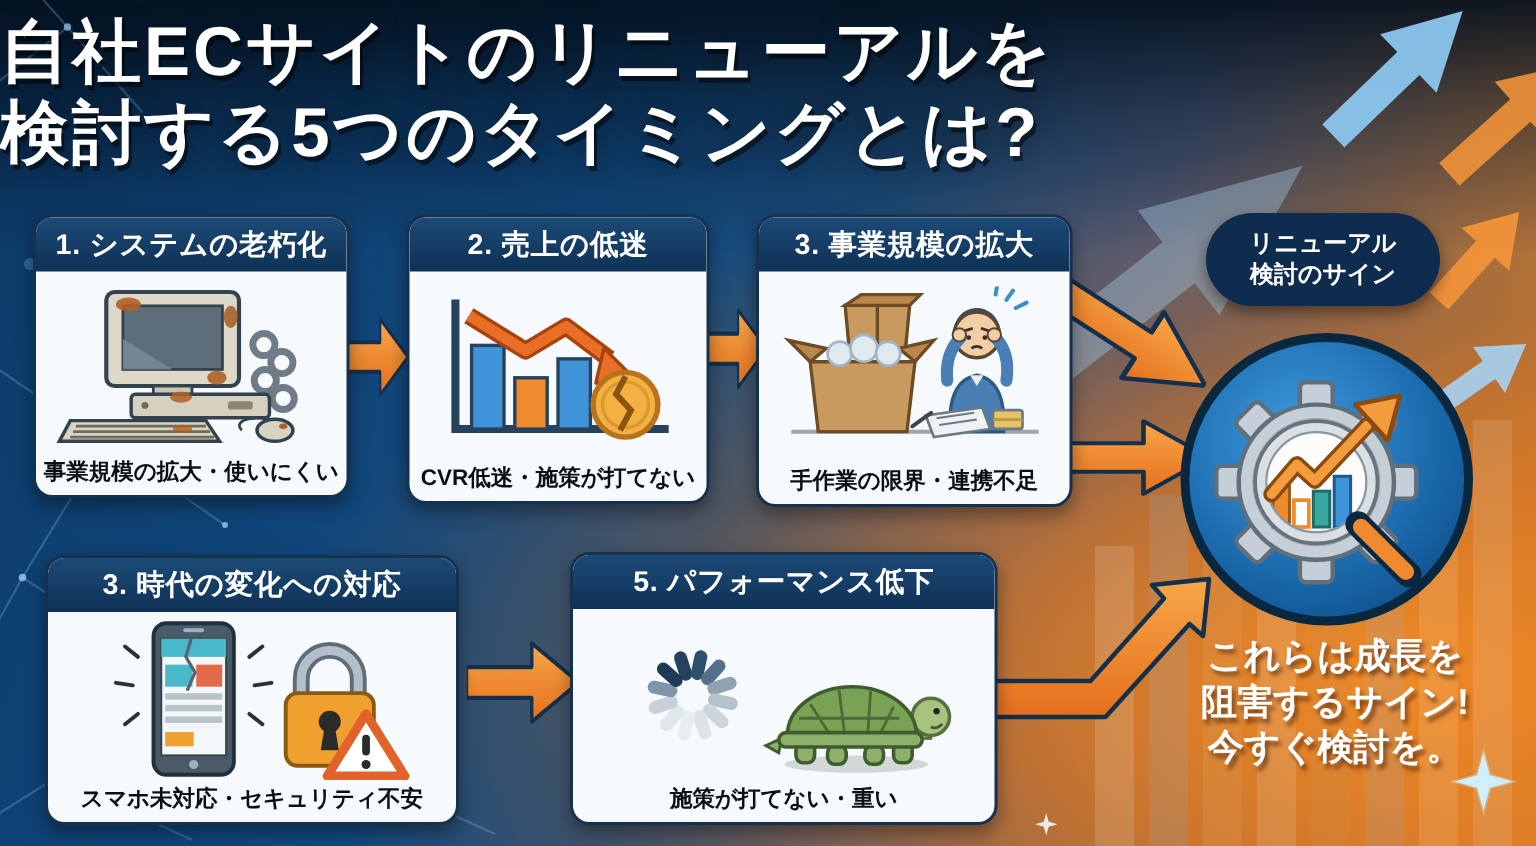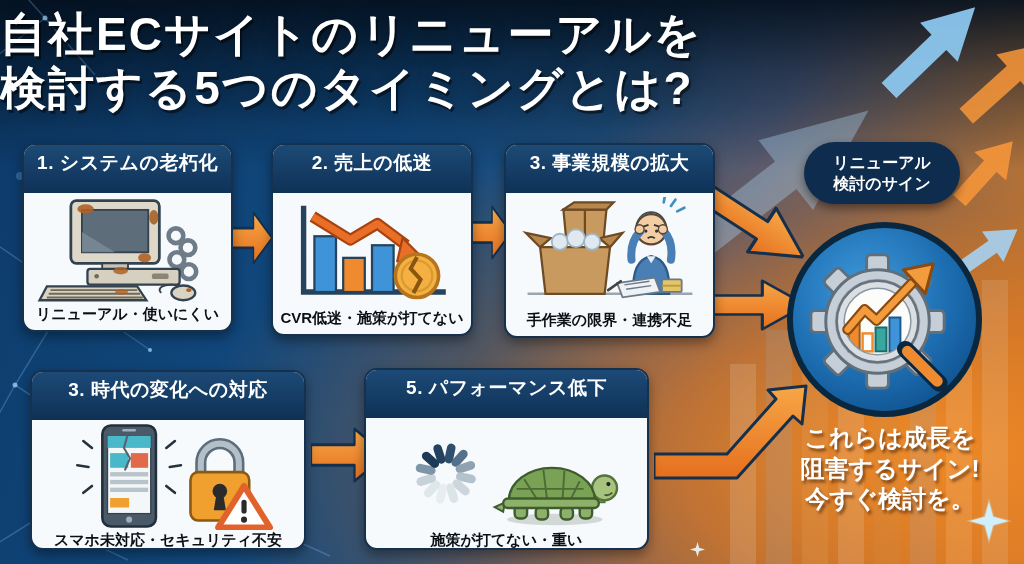--- a/index.html
+++ b/index.html
@@ -16,30 +16,30 @@
   .mesh{left:0;top:0;width:1024px;height:564px;z-index:1;}
   .bgbars{left:724px;top:244px;width:300px;height:320px;z-index:1;}
   .bga{position:absolute;z-index:2;}
   .conn{position:absolute;z-index:3;}
   .card{
     position:absolute;z-index:5;background:#f7fafc;border:2px solid #15314e;border-radius:13px;
     box-shadow:0 5px 12px rgba(0,0,0,.38);display:flex;flex-direction:column;overflow:hidden;
   }
   .card-header{
     background:linear-gradient(180deg,#1c4a76,#0f3156);color:#fff;font-weight:800;
-    font-size:19px;text-align:center;padding:5px 2px 17px;flex:0 0 auto;letter-spacing:.5px;white-space:nowrap;
+    font-size:19px;text-align:center;padding:5px 2px 5px;flex:0 0 auto;letter-spacing:.5px;white-space:nowrap;
   }
   .card-body{flex:1;display:flex;flex-direction:column;align-items:center;justify-content:flex-end;padding:2px 4px 3px;}
   .icon-wrap{flex:1;display:flex;align-items:center;justify-content:center;width:100%;}
   .card-caption{font-weight:800;font-size:15px;color:#0b1015;padding:1px 0 3px;white-space:nowrap;letter-spacing:0;}
   .c1{left:22px;top:143px;width:207px;height:185px;}
   .c2{left:271px;top:143px;width:198px;height:189px;}
   .c3{left:504px;top:143px;width:207px;height:191px;}
   .c4{left:30px;top:370px;width:272px;height:176px;}
-  .c5{left:364px;top:368px;width:281px;height:178px;}
+  .c5{left:380px;top:368px;width:281px;height:178px;}
   .a12{left:228px;top:211px;width:44px;height:54px;}
   .a23{left:466px;top:205px;width:45px;height:55px;}
   .a45{left:311px;top:427px;width:75px;height:56px;}
   .a3top{left:703px;top:170px;width:118px;height:56px;transform:rotate(33deg);transform-origin:8% 50%;}
   .a3mid{left:702px;top:279px;width:104px;height:52px;}
   .a5c{left:654px;top:380px;width:160px;height:110px;}
   .title{
     position:absolute;left:0;top:8px;width:100%;text-align:left;z-index:8;color:#fff;
     font-weight:800;font-size:46px;line-height:1.17;letter-spacing:2px;
     text-shadow:2px 3px 0 rgba(0,0,0,.5), 0 0 16px rgba(0,0,0,.4);
@@ -171,21 +171,21 @@
           <circle cx="66" cy="86" r="2.5" fill="#6f6a5a"></circle>
           <ellipse cx="92" cy="80" rx="8" ry="4" fill="#b06225" opacity="0.85"></ellipse>
           <polygon points="12,97 110,97 120,112 4,112" fill="#d8d3c3" stroke="#33424f" stroke-width="2.5"></polygon>
           <path d="M16,101 L110,101 M14,105 L113,105 M12,109 L116,109" stroke="#6f6a5a" stroke-width="2" fill="none"></path>
           <ellipse cx="93" cy="103" rx="7" ry="3" fill="#b06225" opacity="0.8"></ellipse>
           <path d="M136,104 C128,96 150,92 158,98" fill="none" stroke="#33424f" stroke-width="2"></path>
           <ellipse cx="160" cy="104" rx="13" ry="8" fill="#d8d3c3" stroke="#33424f" stroke-width="2.5"></ellipse>
           <ellipse cx="166" cy="101" rx="3" ry="2" fill="#b06225"></ellipse>
         </svg>
       </div>
-      <div class="card-caption">リニューアル・使いにくい</div>
+      <div class="card-caption">事業規模の拡大・使いにくい</div>
     </div>
   </div>
 
   <div class="card c2">
     <div class="card-header">2. 売上の低迷</div>
     <div class="card-body">
       <div class="icon-wrap">
         <svg width="180" height="104" viewBox="0 0 200 115">
           <path d="M24,6 L24,102 L182,102" stroke="#26425c" stroke-width="6" fill="none"></path>
           <rect x="36" y="40" width="24" height="62" fill="#3f93d8" stroke="#26425c" stroke-width="2.5"></rect>

